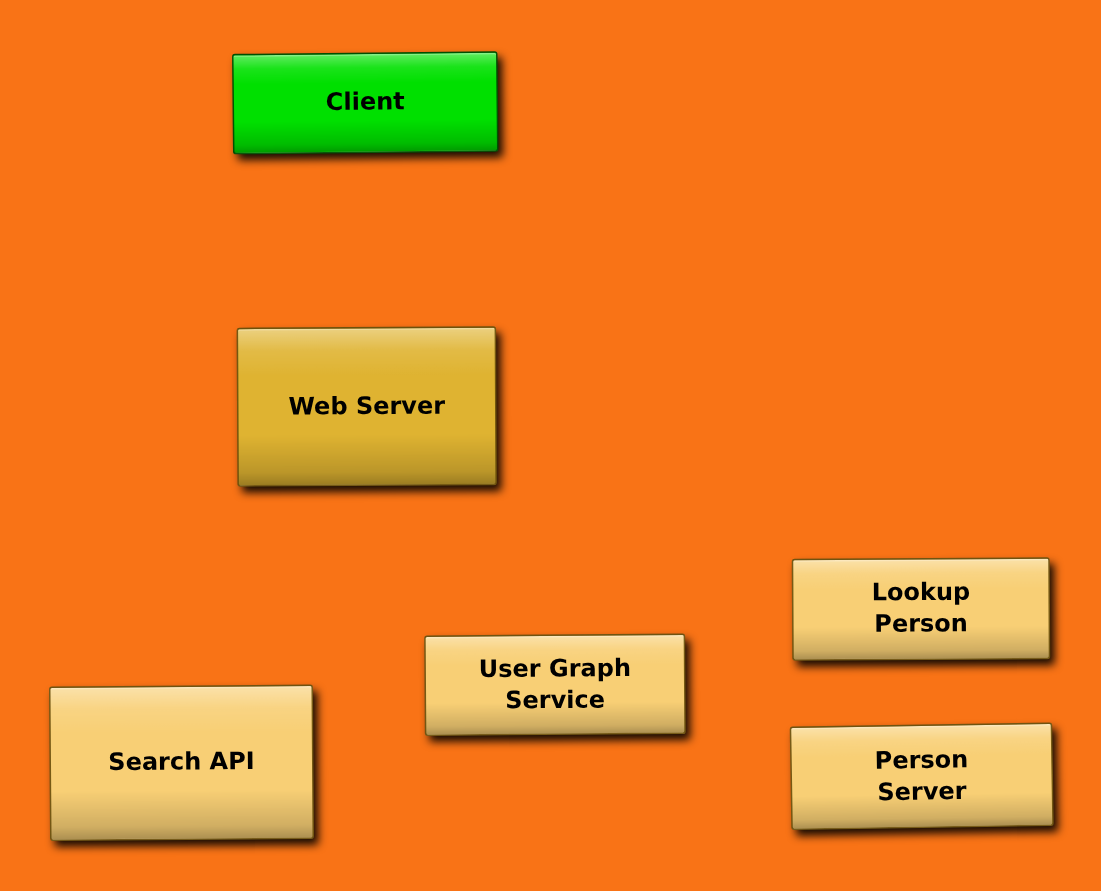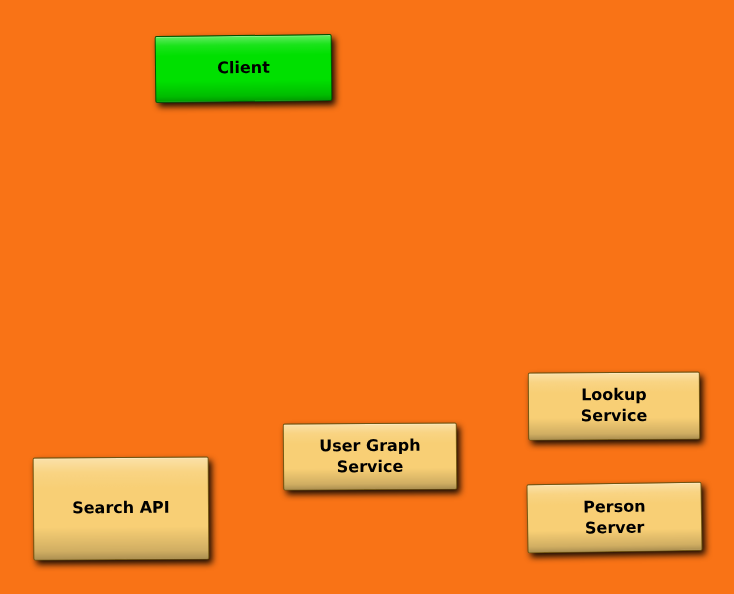--- a/index.html
+++ b/index.html
@@ -50,25 +50,26 @@
   .node-lookup        { left: 528px; top: 372px; width: 170px; height:  66px; transform: rotate(-0.3deg); }
   .node-person-server { left: 527px; top: 483px; width: 173px; height:  67px; transform: rotate(-0.9deg); }
 </style>
 </head>
 <body>
 
 <div id="canvas" style="background-color: #f97316;">
 
   <div class="node green node-client" style="background-color: rgb(0, 224, 0);">Client</div>
 
+  <div class="node gold node-web-server" style="background-color: rgb(223, 179, 49);">Web Server</div>
 
   <div class="node amber node-search-api" style="background-color: rgb(248, 207, 117);">Search API</div>
 
   <div class="node amber node-user-graph" style="background-color: rgb(248, 207, 117);">User Graph
 Service</div>
 
   <div class="node amber node-lookup" style="background-color: rgb(248, 207, 117);">Lookup
-Service</div>
+Person</div>
 
   <div class="node amber node-person-server" style="background-color: rgb(248, 207, 117);">Person
 Server</div>
 
 </div>
 
 </body></html>

